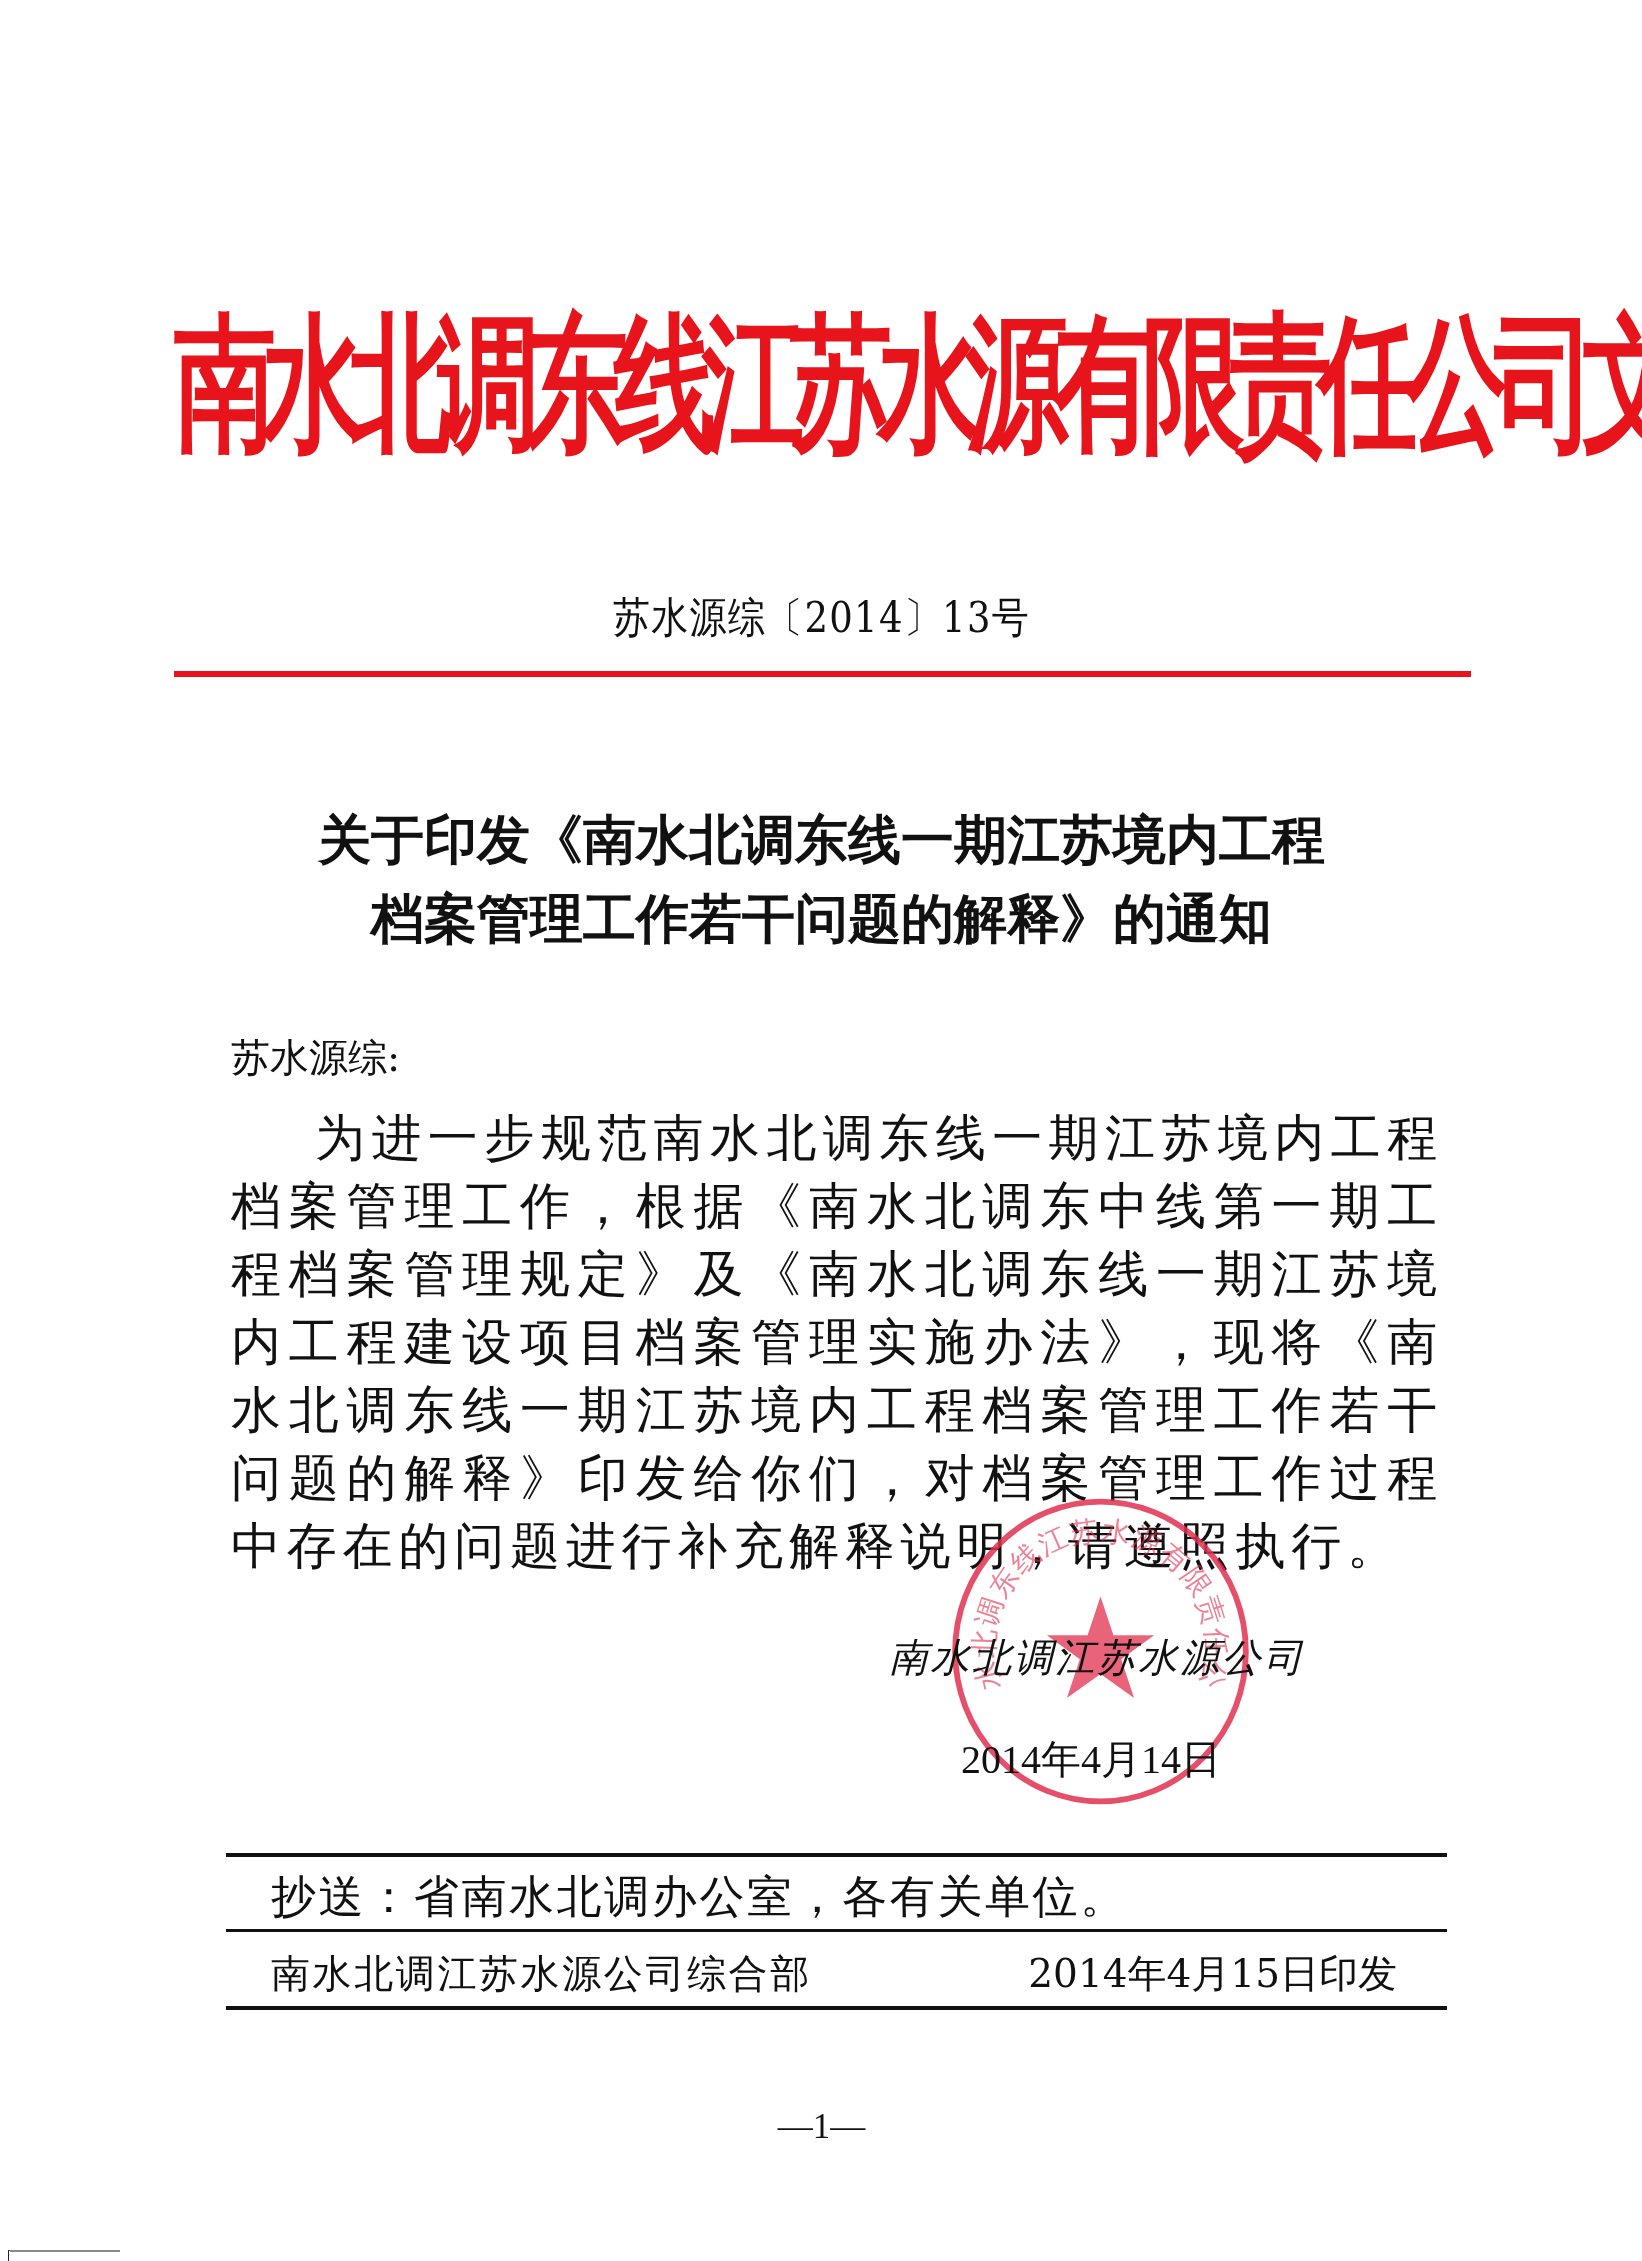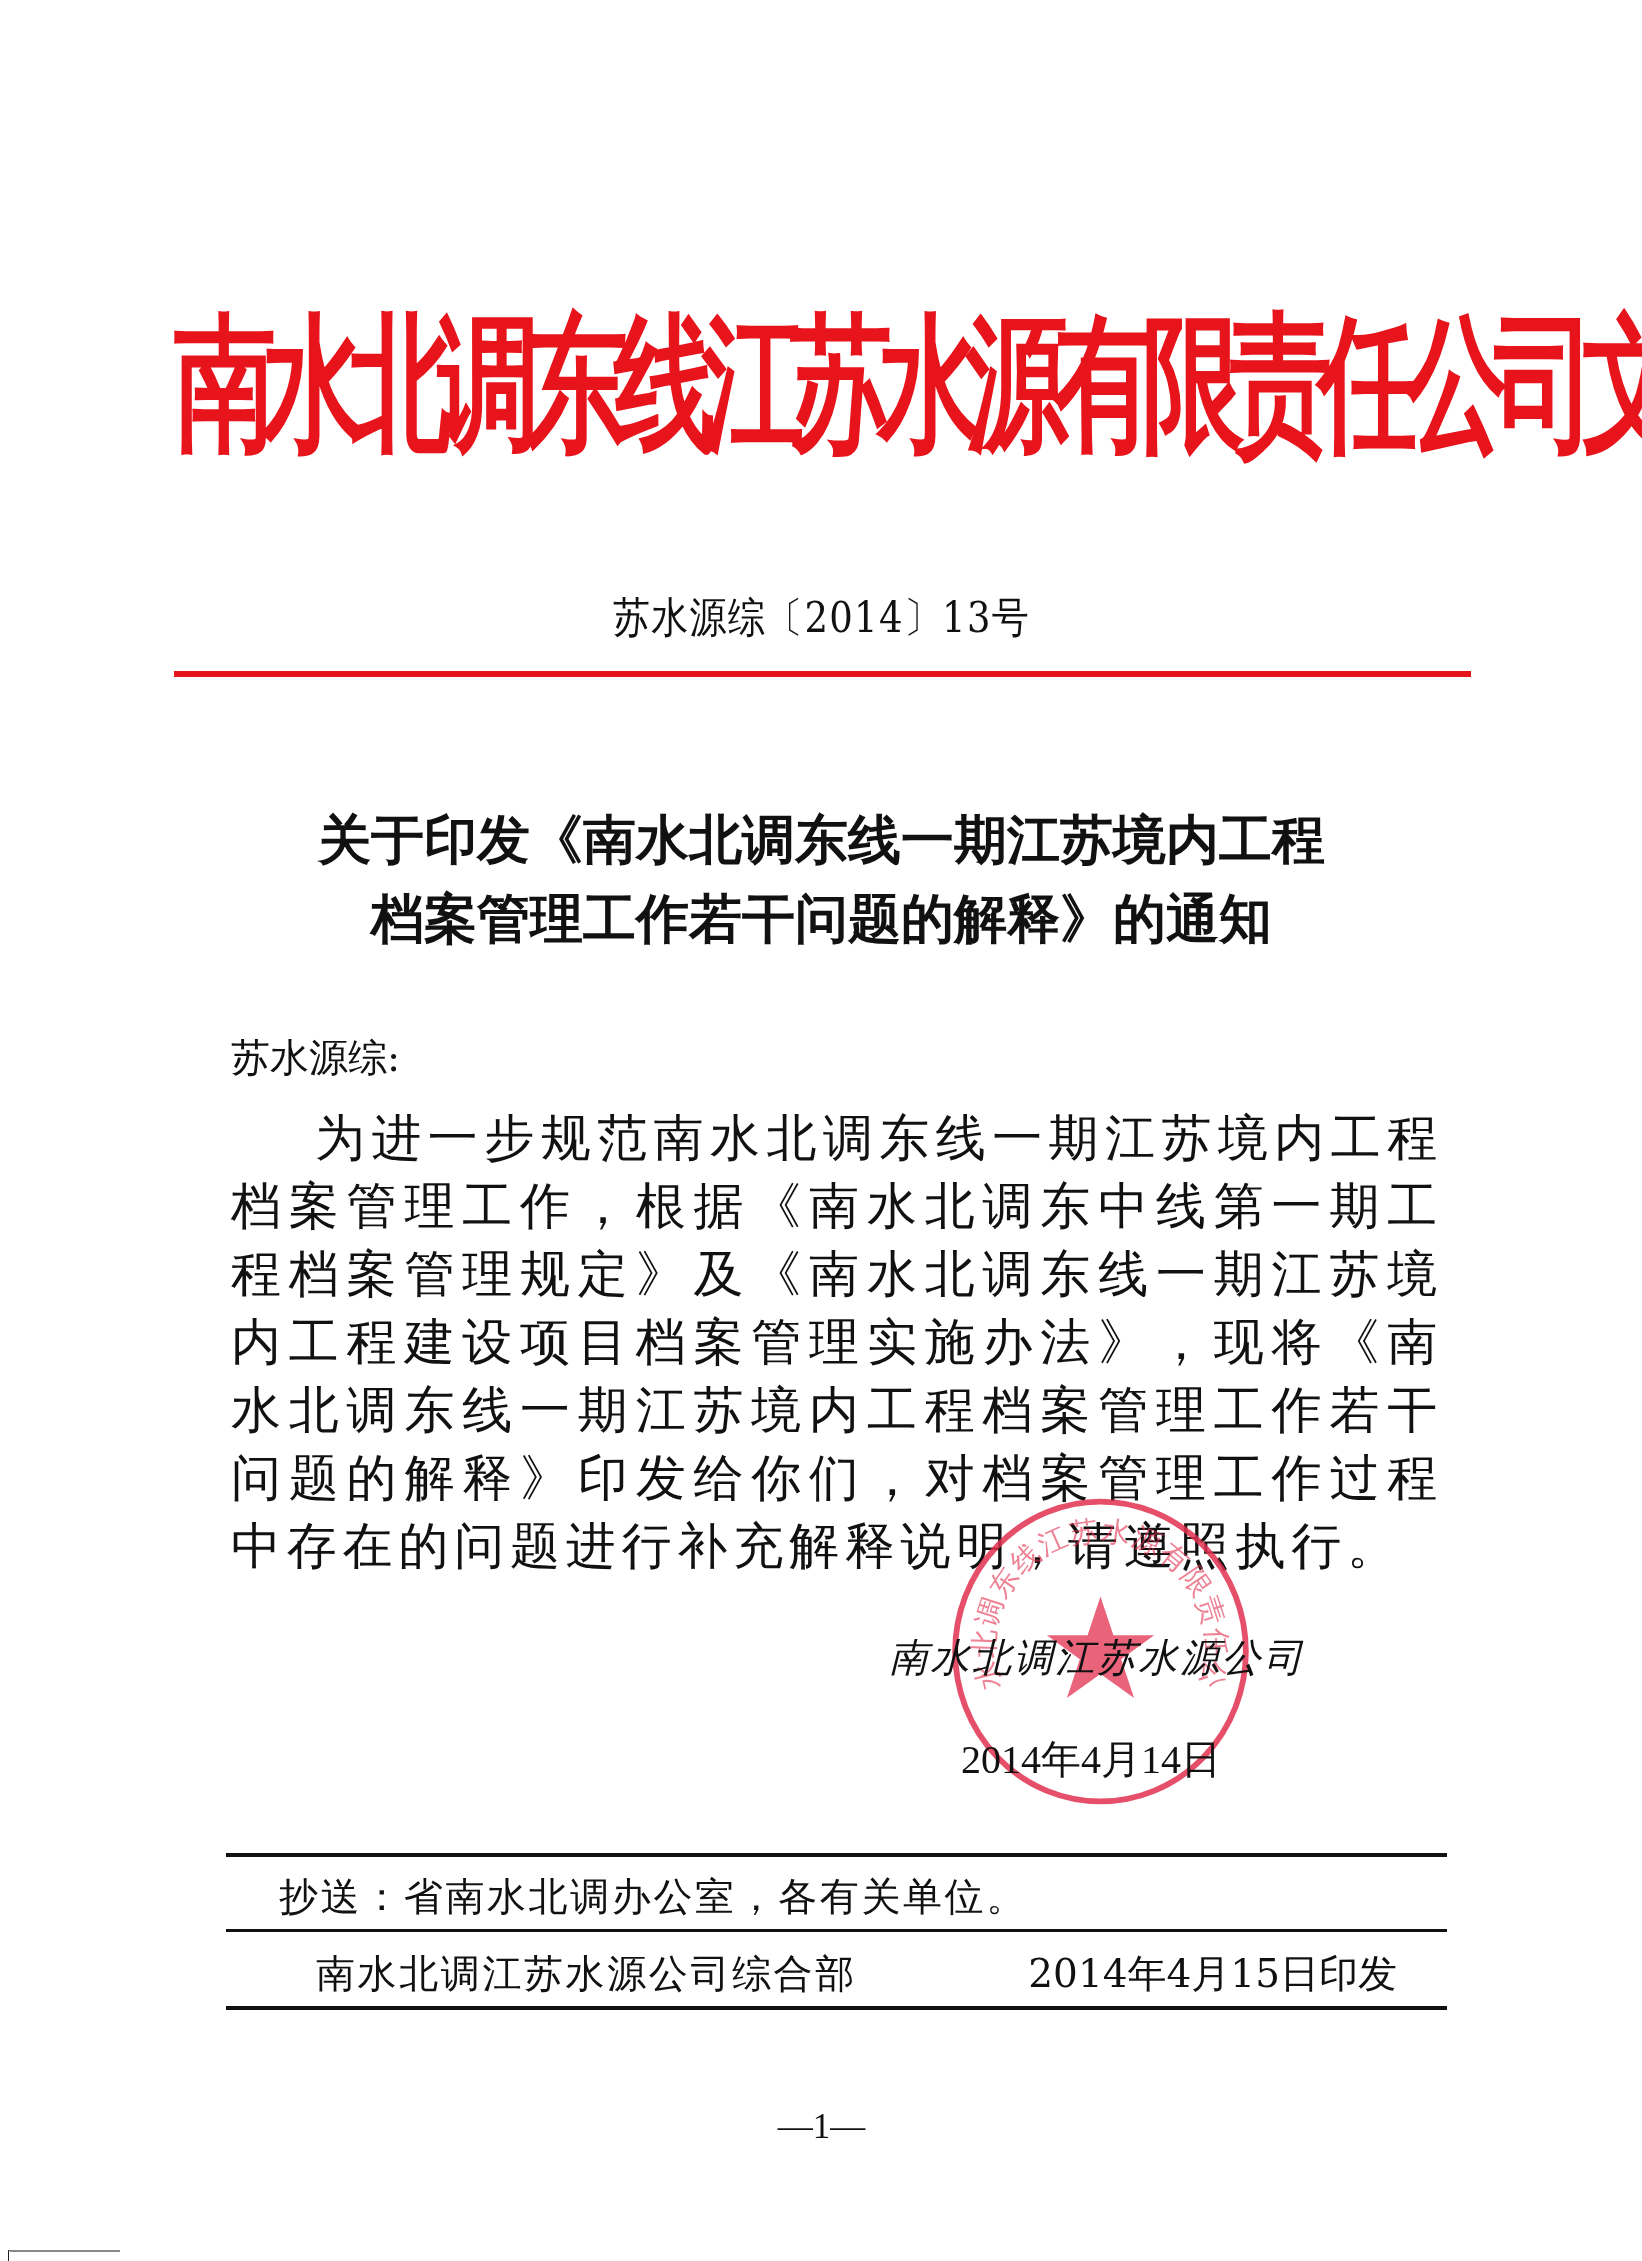--- a/index.html
+++ b/index.html
@@ -114,33 +114,32 @@
       background: #111;
     }
     .rule-mid {
       left: 226px;
       width: 1221px;
       height: 2.6px;
       background: #111;
     }
 
     .cc-line {
-      left: 279px;
+      left: 271px;
       top: 1871px;
-      font-size: 39px;
+      font-size: 45px;
       line-height: 52px;
       letter-spacing: 2.6px;
     }
     .issuer-line {
       left: 271px;
       top: 1948px;
       font-size: 39px;
       line-height: 52px;
       letter-spacing: 2.6px;
-      margin-left: 45px;
     }
     .issue-date {
       left: 1010px;
       top: 1948px;
       width: 387px;
       text-align: right;
       font-size: 39px;
       line-height: 52px;
     }
 

